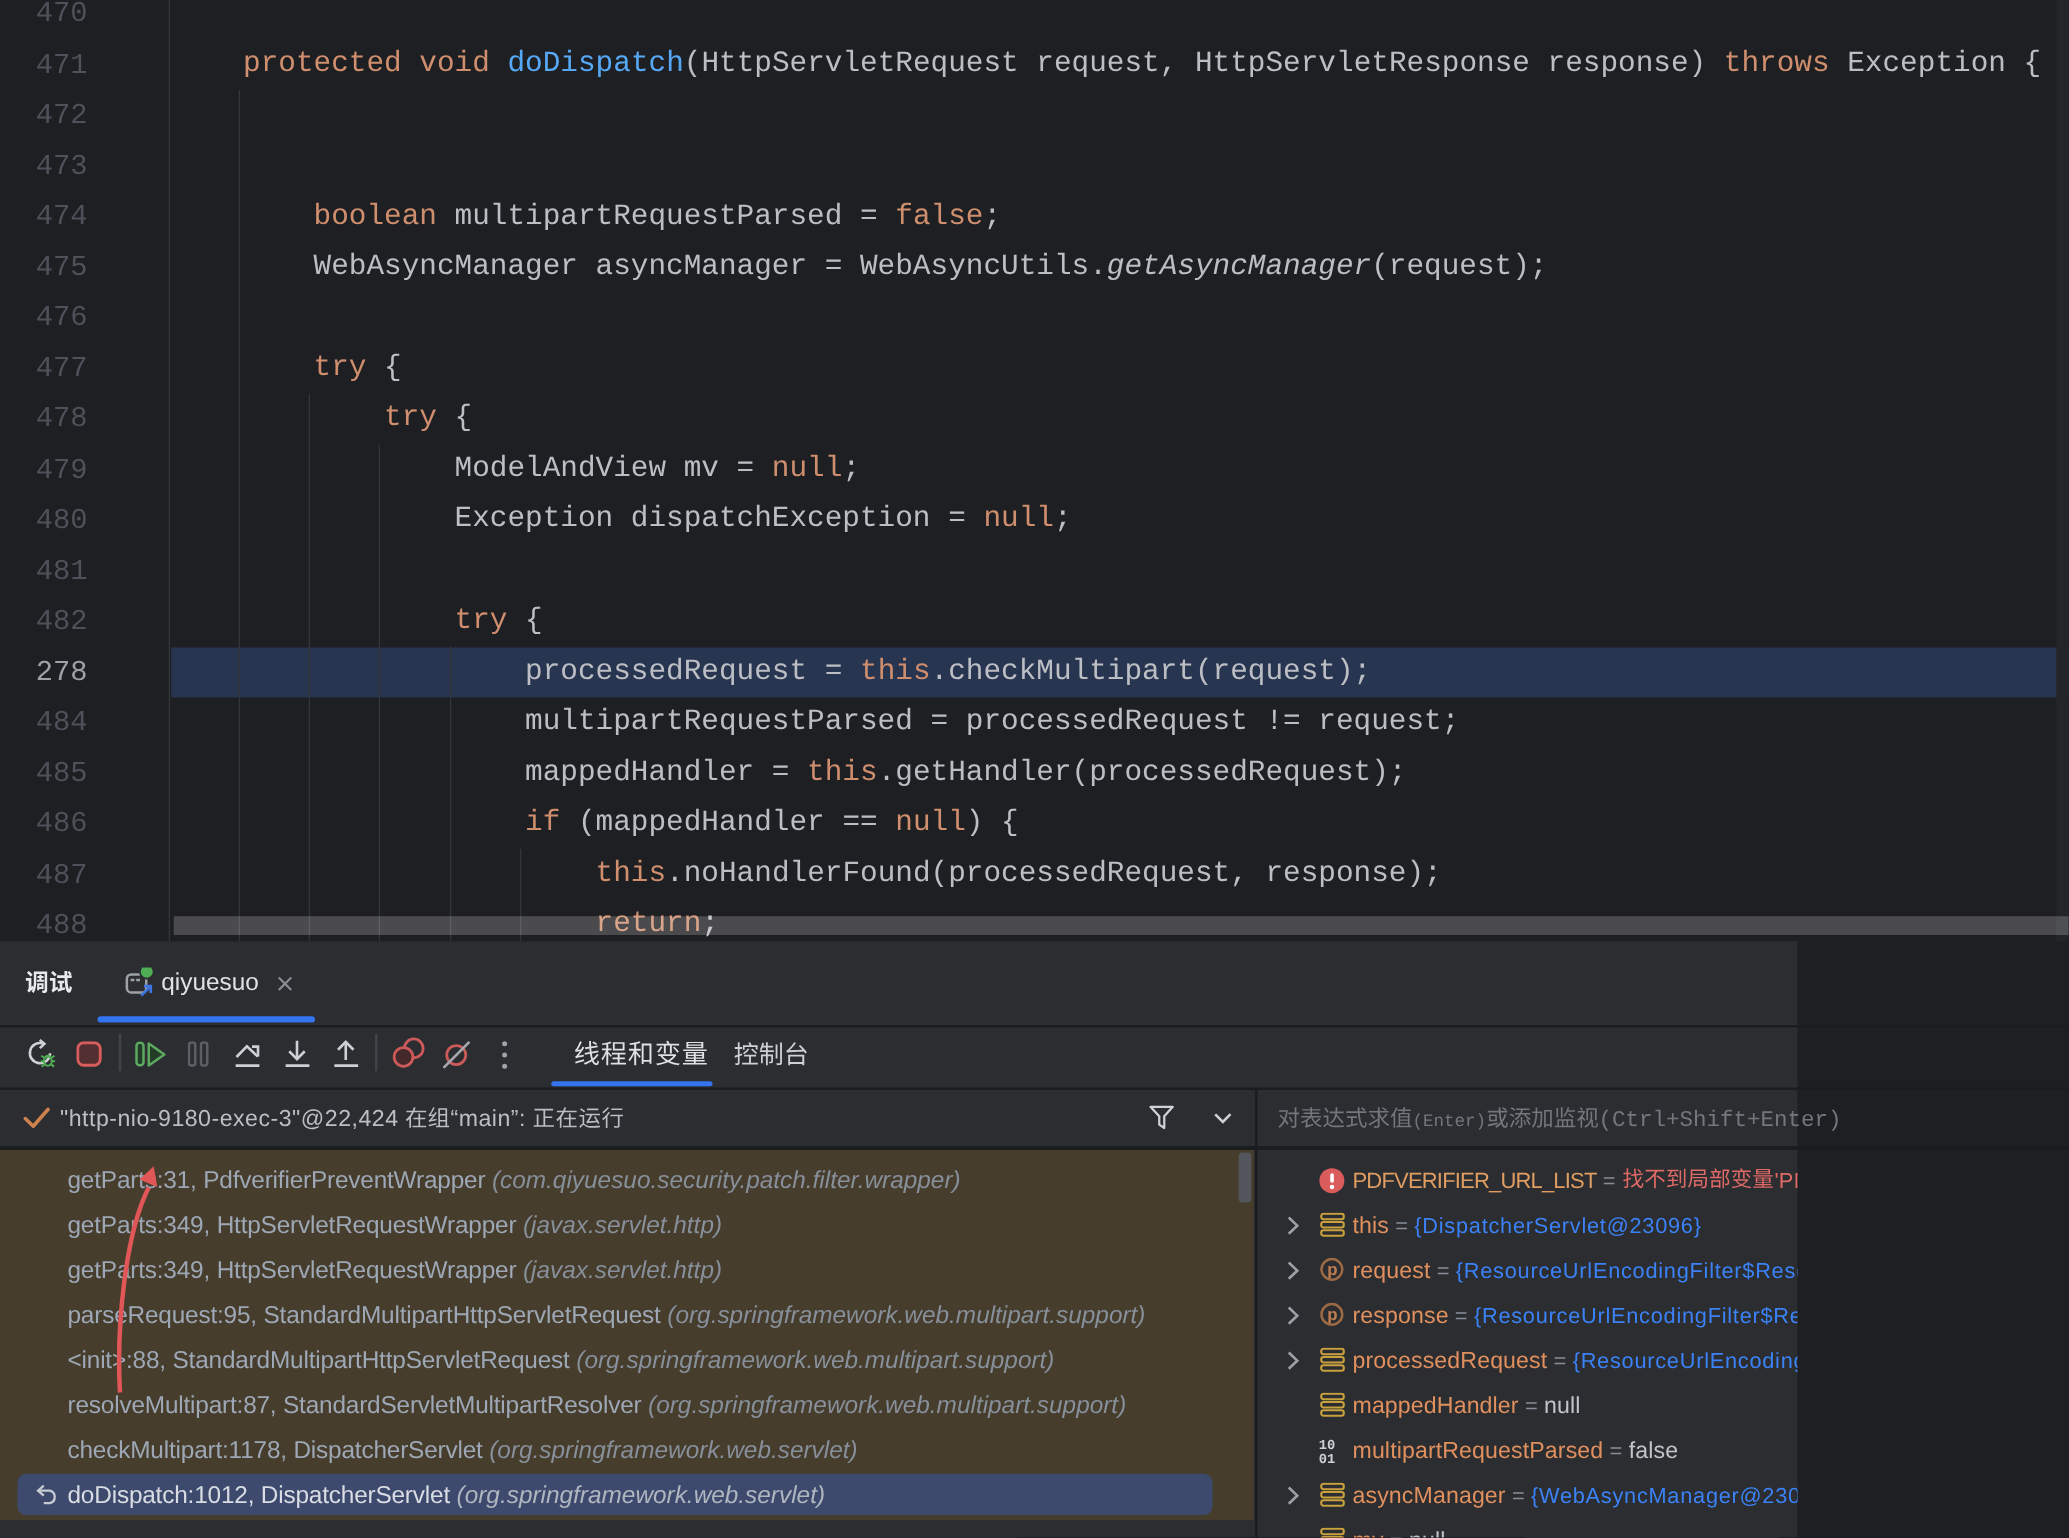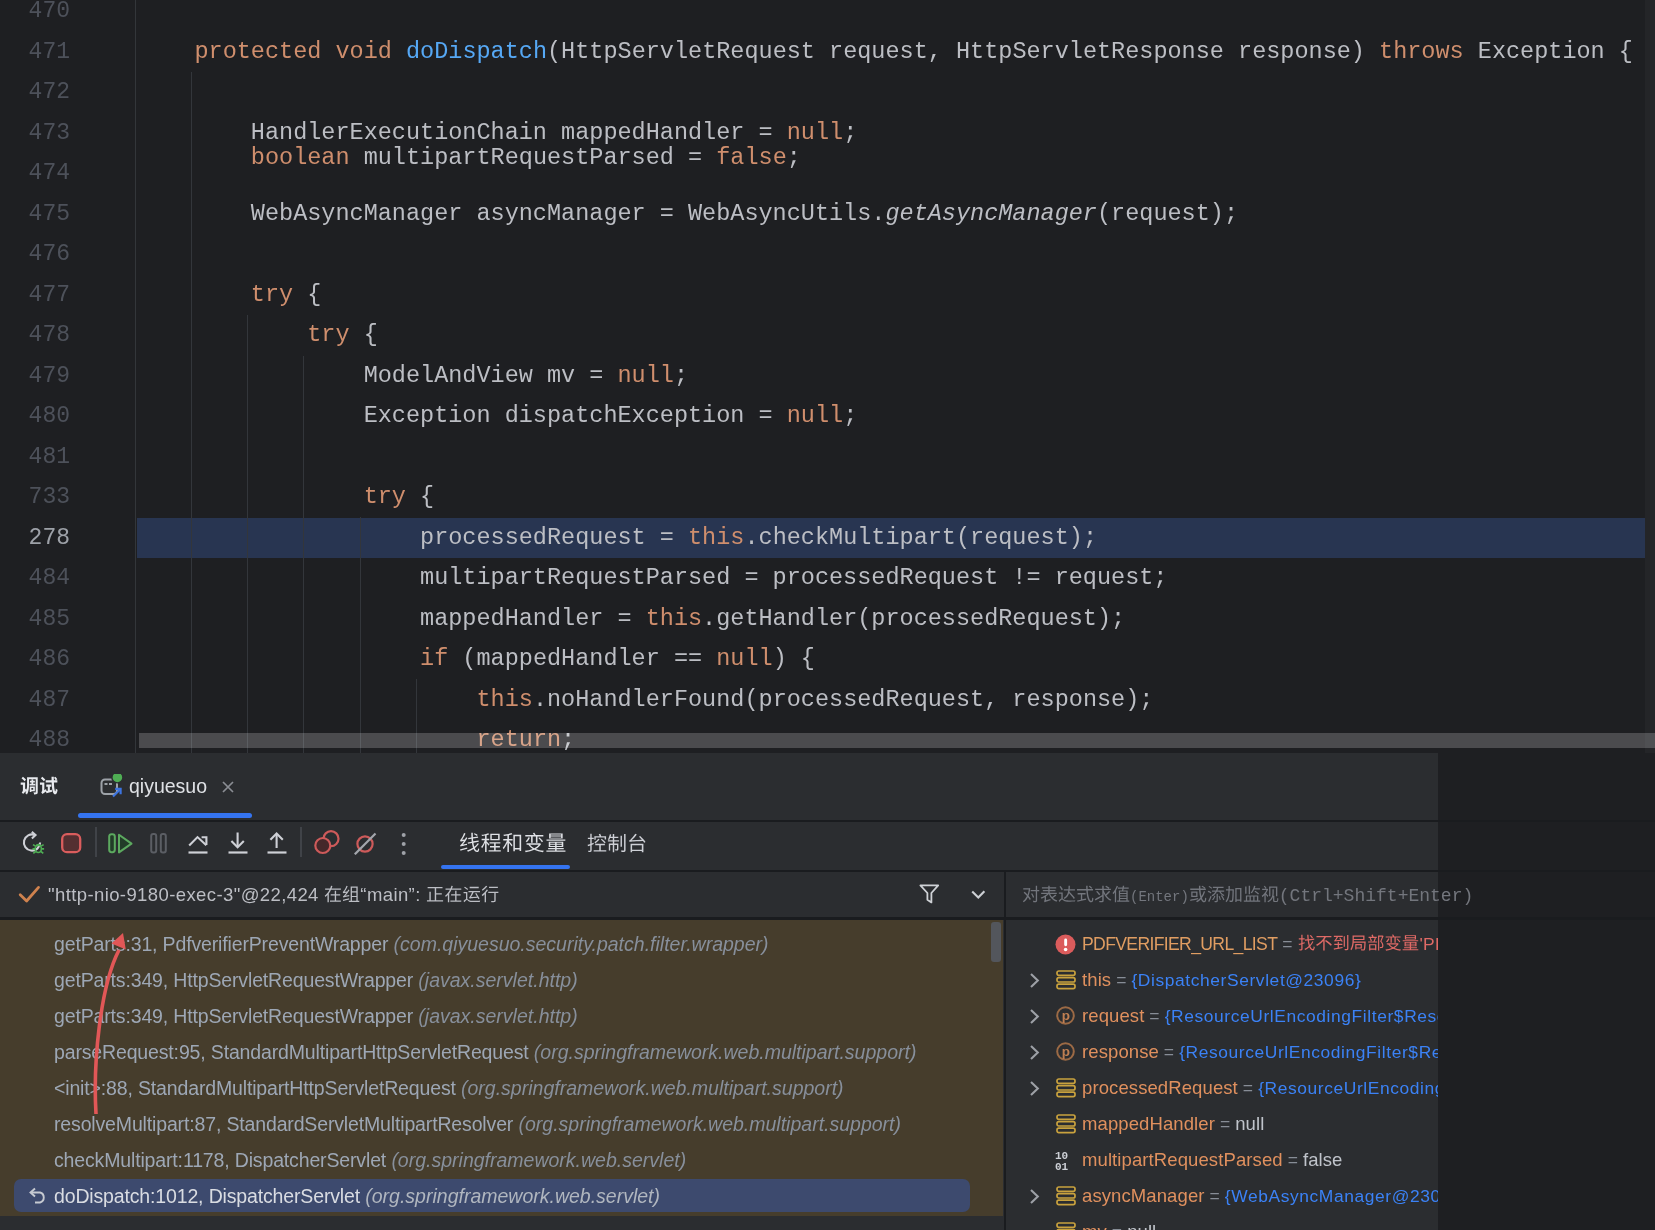--- a/index.html
+++ b/index.html
@@ -28,30 +28,29 @@
   <div class="ln" style="top:72.25px">472</div>
   <div class="ln" style="top:112.75px">473</div>
   <div class="ln" style="top:153.25px">474</div>
   <div class="ln" style="top:193.75px">475</div>
   <div class="ln" style="top:234.25px">476</div>
   <div class="ln" style="top:274.75px">477</div>
   <div class="ln" style="top:315.25px">478</div>
   <div class="ln" style="top:355.75px">479</div>
   <div class="ln" style="top:396.25px">480</div>
   <div class="ln" style="top:436.75px">481</div>
-  <div class="ln" style="top:477.25px">733</div>
+  <div class="ln" style="top:477.25px">482</div>
   <div class="ln" style="top:517.75px;color:#9da1a8">278</div>
   <div class="ln" style="top:558.25px">484</div>
   <div class="ln" style="top:598.75px">485</div>
   <div class="ln" style="top:639.25px">486</div>
   <div class="ln" style="top:679.75px">487</div>
   <div class="ln" style="top:720.25px">488</div>
   <div class="cl" style="top:31.75px">    <span class="k">protected</span> <span class="k">void</span> <span class="m">doDispatch</span>(HttpServletRequest request, HttpServletResponse response) <span class="k">throws</span> Exception {</div>
-  <div class="cl" style="top:112.75px">        HandlerExecutionChain mappedHandler = <span class="k">null</span>;</div>
-  <div class="cl" style="top:138px">        <span class="k">boolean</span> multipartRequestParsed = <span class="k">false</span>;</div>
+  <div class="cl" style="top:154px">        <span class="k">boolean</span> multipartRequestParsed = <span class="k">false</span>;</div>
   <div class="cl" style="top:193.75px">        WebAsyncManager asyncManager = WebAsyncUtils.<span class="it">getAsyncManager</span>(request);</div>
   <div class="cl" style="top:274.75px">        <span class="k">try</span> {</div>
   <div class="cl" style="top:315.25px">            <span class="k">try</span> {</div>
   <div class="cl" style="top:355.75px">                ModelAndView mv = <span class="k">null</span>;</div>
   <div class="cl" style="top:396.25px">                Exception dispatchException = <span class="k">null</span>;</div>
   <div class="cl" style="top:477.25px">                <span class="k">try</span> {</div>
   <div class="cl" style="top:517.75px">                    processedRequest = <span class="k">this</span>.checkMultipart(request);</div>
   <div class="cl" style="top:558.25px">                    multipartRequestParsed = processedRequest != request;</div>
   <div class="cl" style="top:598.75px">                    mappedHandler = <span class="k">this</span>.getHandler(processedRequest);</div>
   <div class="cl" style="top:639.25px">                    <span class="k">if</span> (mappedHandler == <span class="k">null</span>) {</div>

